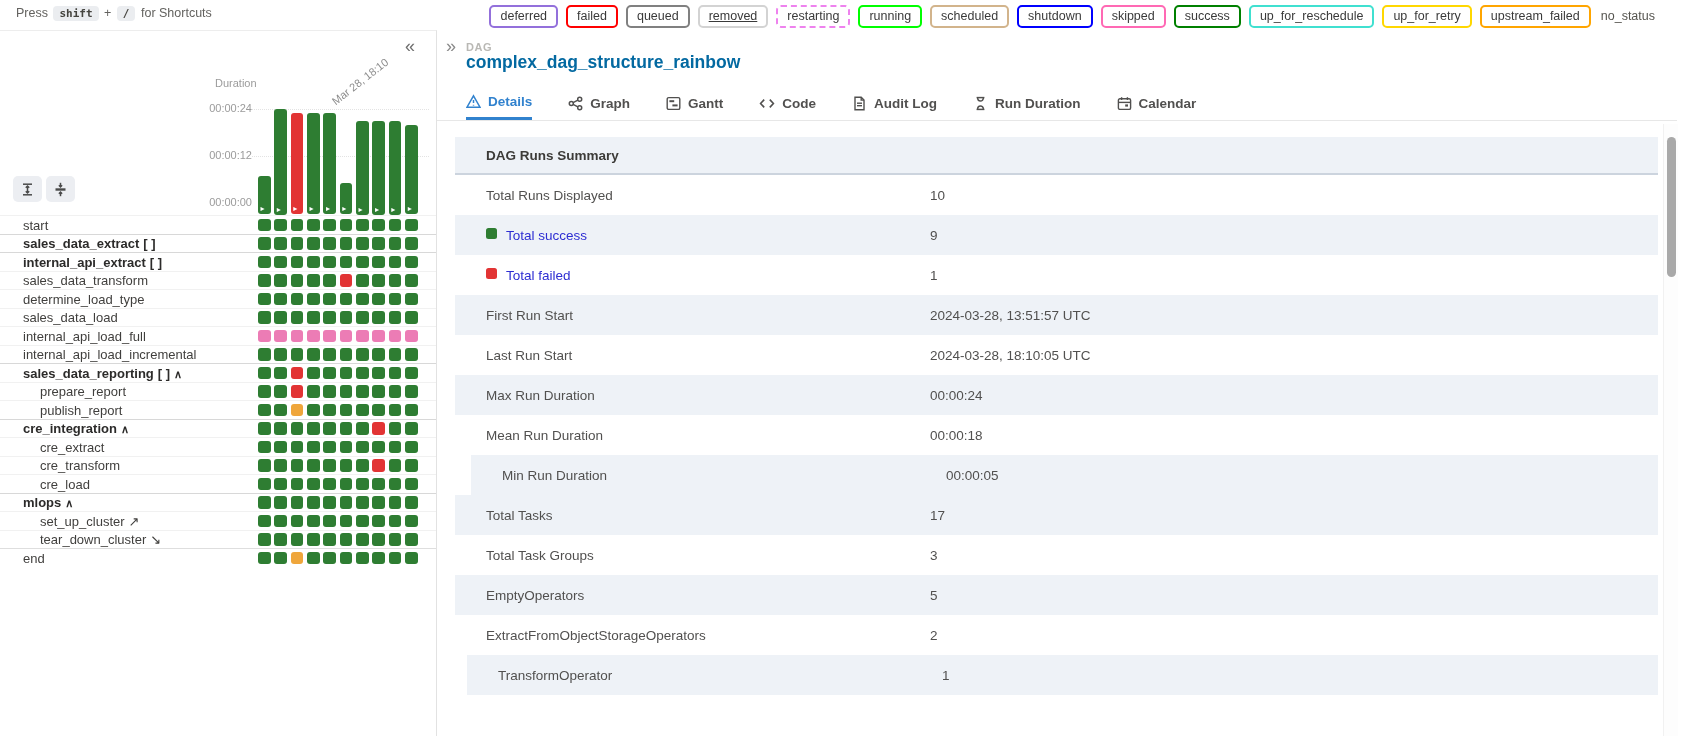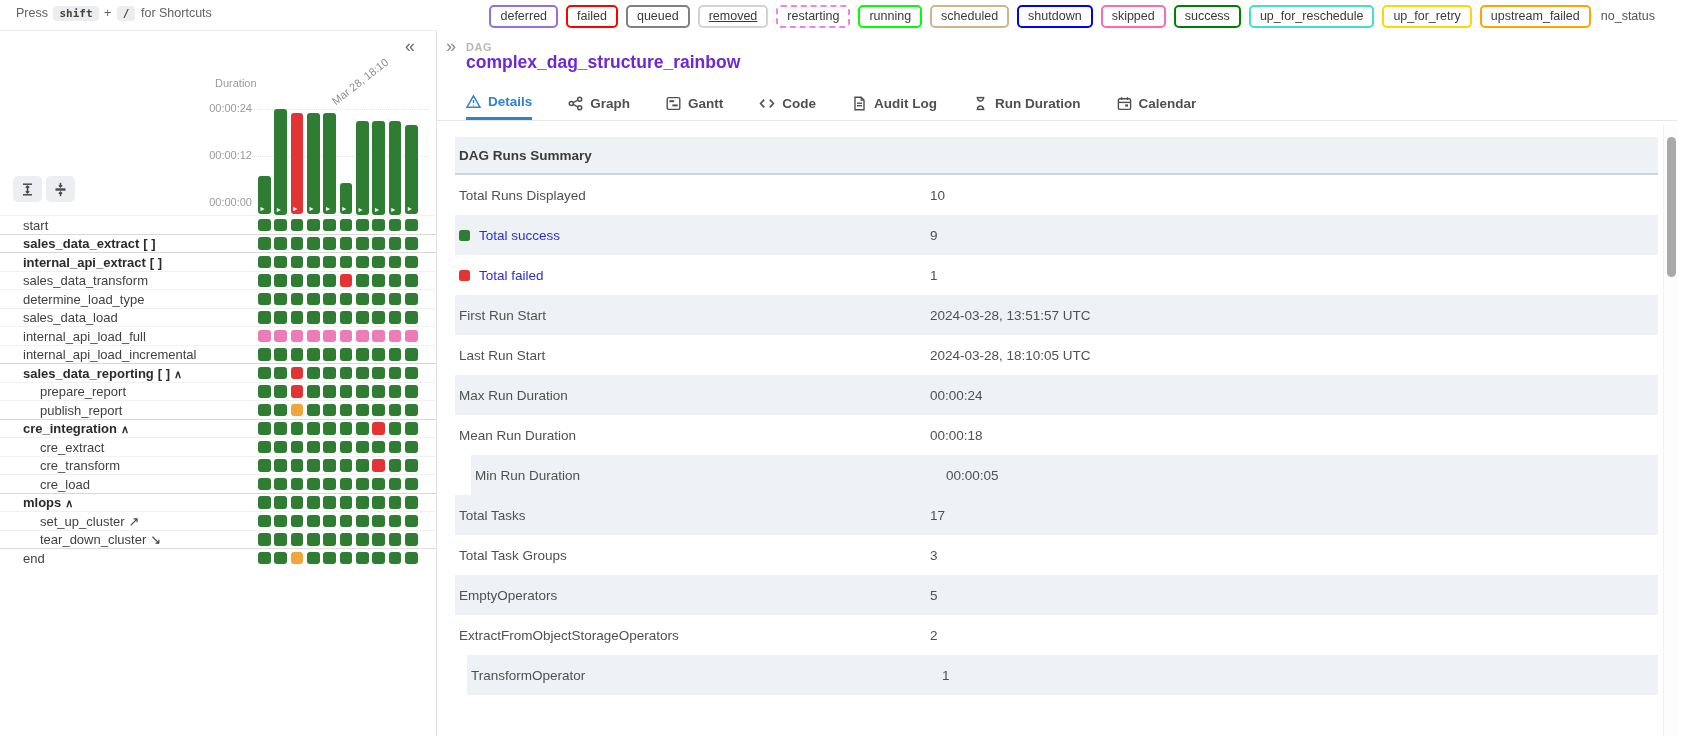--- a/index.html
+++ b/index.html
@@ -39,30 +39,30 @@
   .tlabel{position:absolute;left:23px;top:1.5px;font-size:13px;color:#403f3d;white-space:nowrap;}
   .task-row.group .tlabel{font-weight:bold;color:#2c2b2a;}
   .task-row.indent .tlabel{left:40px;}
   .tsuffix{font-weight:inherit;margin-left:4px;}
   .caret{margin-left:4px;font-size:11px;font-weight:bold;}
   .sq{position:absolute;top:2.6px;width:12.5px;height:12.5px;border-radius:3px;cursor:pointer;}
   
   .main{position:absolute;left:437px;top:30px;right:0;bottom:0;}
   .expand-btn{position:absolute;left:9px;top:6px;font-size:18px;color:#8a8a8a;cursor:pointer;line-height:20px;}
   .breadcrumb{position:absolute;left:29px;top:11px;font-size:11px;font-weight:bold;color:#b9b8b4;letter-spacing:.6px;}
-  .dag-title{position:absolute;left:29px;top:22px;font-size:17.5px;font-weight:bold;color:#6d28d9;}
+  .dag-title{position:absolute;left:29px;top:22px;font-size:17.5px;font-weight:bold;color:#0369a1;}
   .tabbar-border{position:absolute;left:0;top:90px;width:1240px;border-top:1px solid #e7e7e7;}
   .tabs{position:absolute;left:29px;top:56px;display:flex;gap:36px;}
   .tab{display:flex;gap:7px;align-items:center;font-size:13.5px;font-weight:bold;color:#51504f;
     height:34px;box-sizing:border-box;cursor:pointer;}
   .tab svg{stroke:currentColor;}
   .details-table{position:absolute;left:18px;top:107px;width:1203px;font-size:13.5px;color:#51504f;}
   .trow{position:relative;display:flex;align-items:center;height:40px;box-sizing:border-box;}
   .trow.header{height:38px;font-weight:bold;color:#3c3b38;border-bottom:2px solid #ccd4de;}
-  .tcell-label{padding-left:4px;display:flex;gap:9px;align-items:center;}
+  .tcell-label{padding-left:31px;display:flex;gap:9px;align-items:flex-start;}
   .tcell-value{position:absolute;left:475px;}
   .swatch{width:11px;height:11px;border-radius:2.5px;display:inline-block;}
   .scroll-track{position:absolute;left:1226px;top:94px;bottom:0;width:14px;background:#fdfdfd;
     border-left:1px solid #f1f1f1;}
   .scroll-thumb{position:absolute;left:2.5px;top:13px;width:9px;height:140px;background:#a9a9a9;
     border-radius:5px;cursor:pointer;}
 </style>
 </head>
 <body>
 

